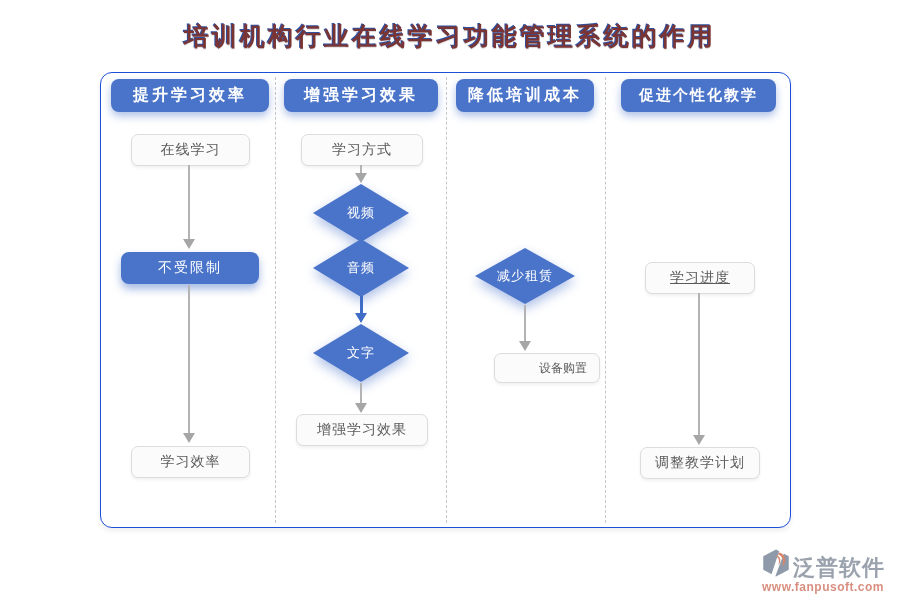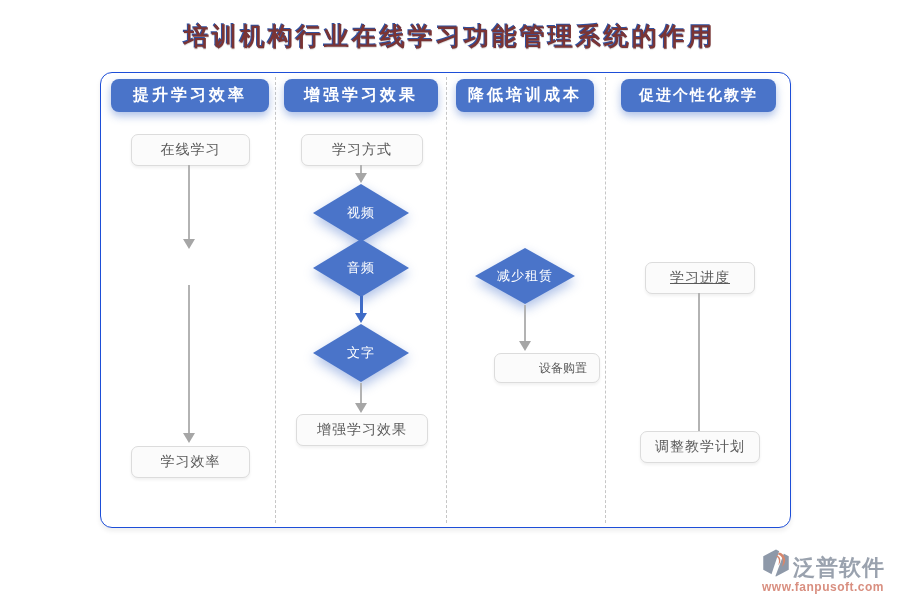--- a/index.html
+++ b/index.html
@@ -112,20 +112,21 @@
   <div class="col-header" style="left:10px;width:158px;">提升学习效率</div>
   <div class="col-header" style="left:183px;width:154px;">增强学习效果</div>
   <div class="col-header" style="left:355px;width:138px;">降低培训成本</div>
   <div class="col-header" style="left:520px;width:155px;font-size:15px;letter-spacing:2px;">促进个性化教学</div>
 
   <div class="box" style="left:30px;top:61px;width:117px;">在线学习</div>
   <div class="arrow" style="left:82px;top:92px;height:84px;">
     <div class="line"></div>
       <div class="head"></div>
   </div>
+  <div class="bluebox" style="left:20px;top:179px;width:138px;">不受限制</div>
   <div class="arrow" style="left:82px;top:212px;height:158px;">
     <div class="line"></div>
       <div class="head"></div>
   </div>
   <div class="box" style="left:30px;top:373px;width:117px;">学习效率</div>
 
   <div class="box" style="left:200px;top:61px;width:120px;">学习方式</div>
   <div class="arrow" style="left:254px;top:92px;height:18px;">
     <div class="line"></div>
       <div class="head"></div>
@@ -160,21 +161,21 @@
     <div class="line"></div>
       <div class="head"></div>
   </div>
   <div class="box small" style="left:393px;top:280px;width:72px;padding-left:32px;">设备购置</div>
 
   <div class="box" style="left:544px;top:189px;width:108px;text-decoration:underline;">学习进度</div>
   <div class="arrow" style="left:592px;top:220px;height:152px;">
     <div class="line"></div>
       <div class="head"></div>
   </div>
-  <div class="box" style="left:539px;top:358px;width:118px;">调整教学计划</div>
+  <div class="box" style="left:539px;top:374px;width:118px;">调整教学计划</div>
 
 </div>
 
 <div class="footer">
   <div class="brand-row">
     <span style="display:inline-flex;">
       <svg width="30" height="30" viewBox="0 0 40 40">
         <polygon points="20,2 37,11 37,29 20,38 3,29 3,11" fill="#8e99a9"></polygon>
         <path d="M13 38 L25 2 L31 6 L19 38 Z" fill="#ffffff"></path>
         <path d="M25 6 C33 9 35 19 28 25 C31 17 29 11 22 8 Z" fill="#d6876d"></path>

